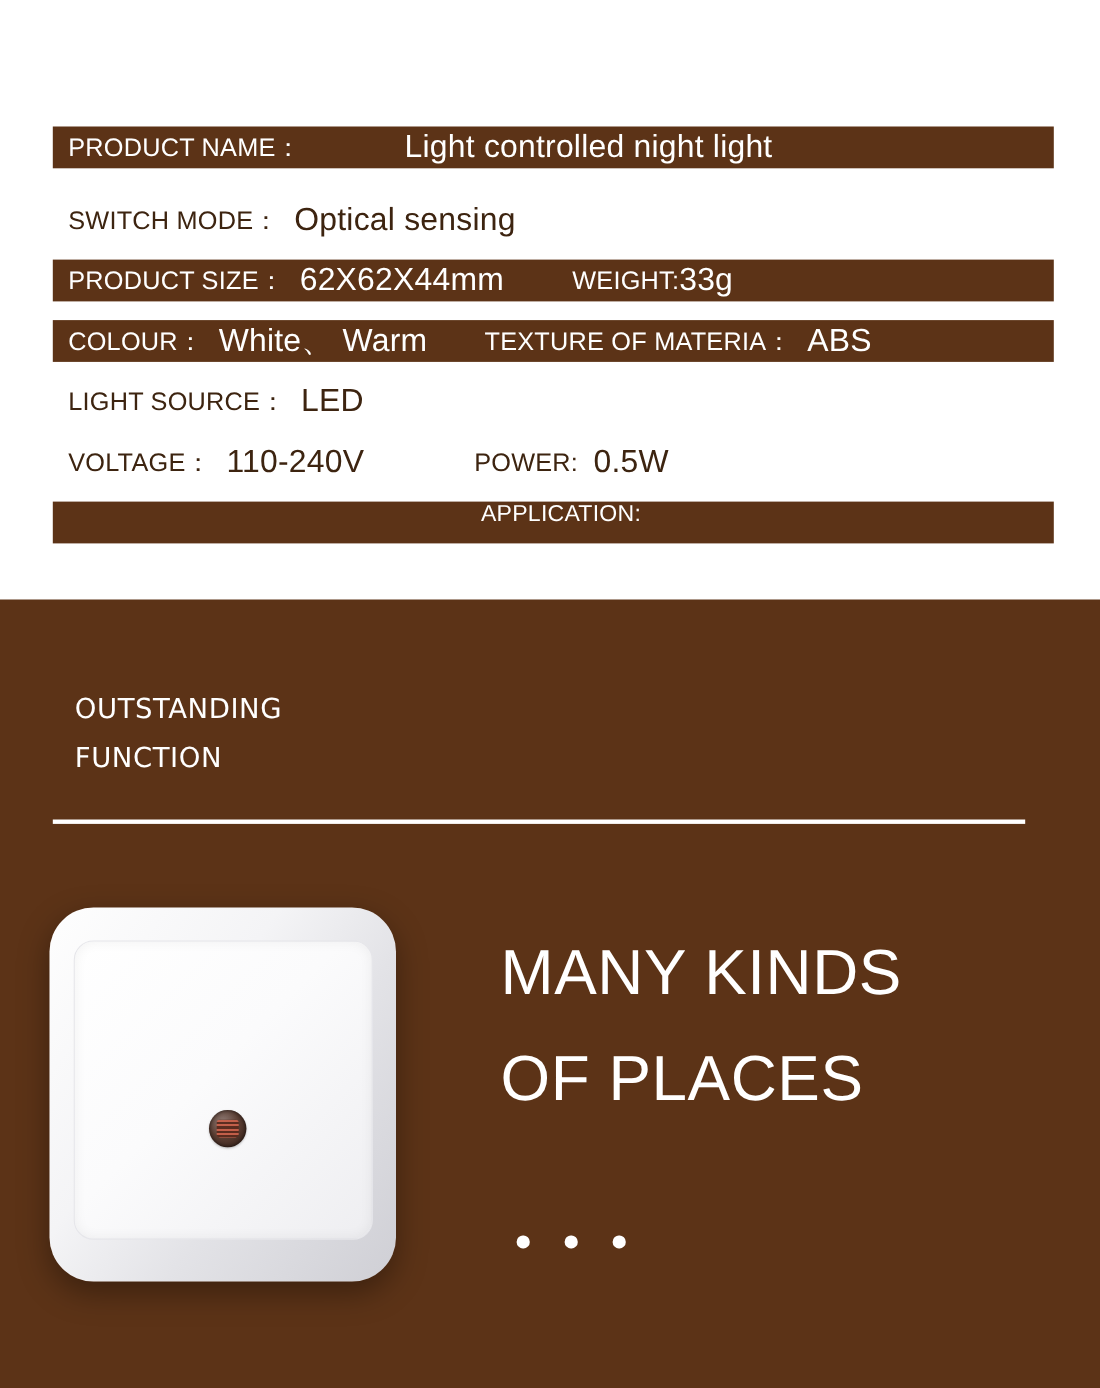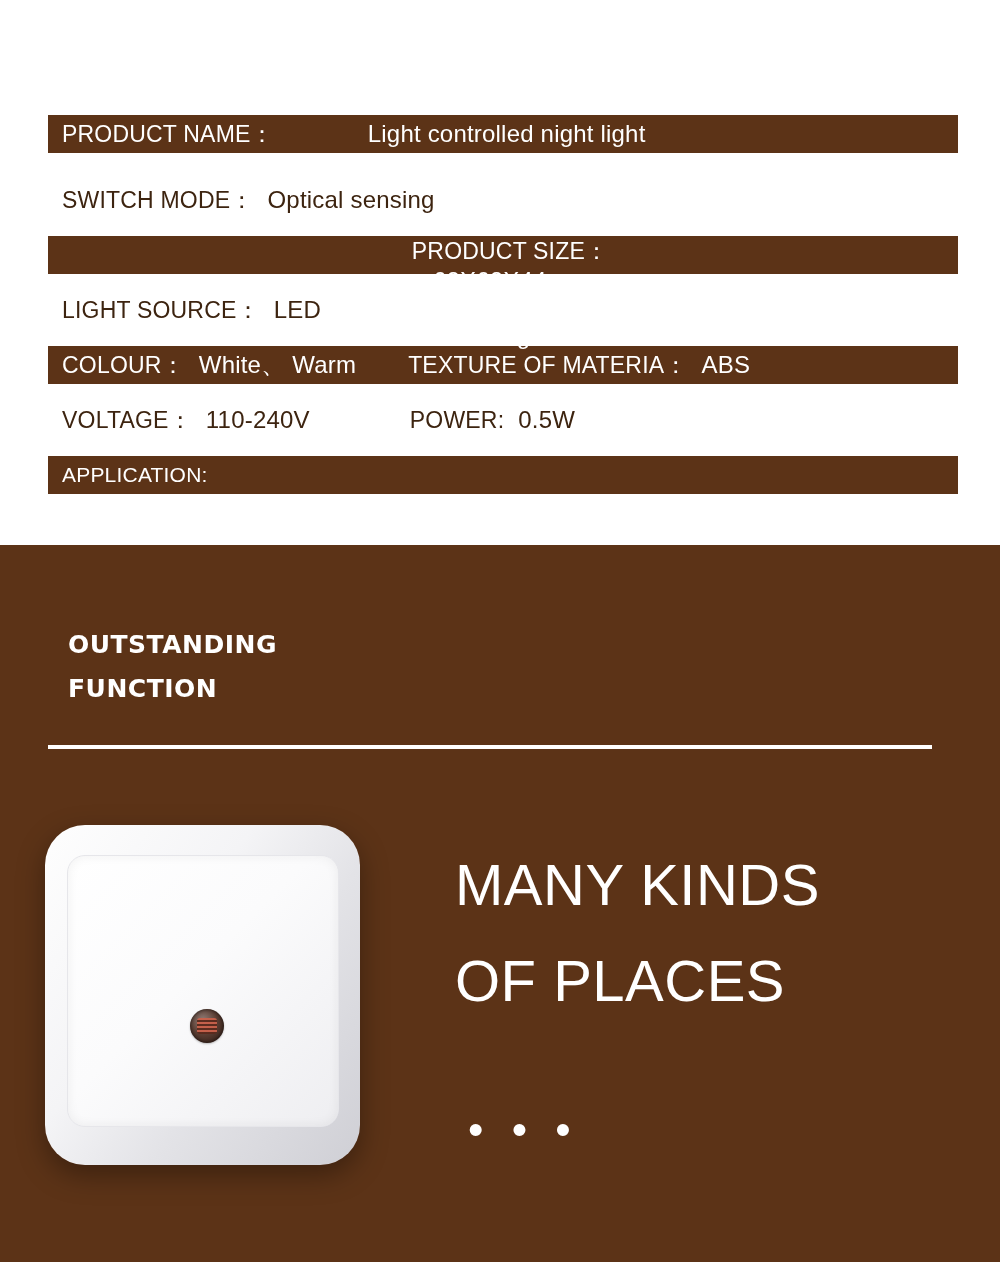--- a/index.html
+++ b/index.html
@@ -47,47 +47,47 @@
     background: #5c3317;
     color: #ffffff;
     padding-left: 14px;
   }
   .spec-row.plain {
     background: transparent;
     color: #3d2410;
     padding-left: 14px;
   }
   .spec-row .label { font-size: 23px; }
-  .spec-row .value { font-size: 24px; }
+  .spec-row .value { font-size: 29px; }
   .spec-row .gap-sm { display: inline-block; width: 14px; }
   .r1 { width: 910px; gap: 40px; }
   .r2 { width: 910px; margin-top: 28px; }
-  .r3 { width: 910px; flex-direction: column; }
+  .r3 { width: 910px; }
   .r4 { width: 910px; }
   .r5 { width: 910px; }
   .r6 { width: 910px; }
-  .r7 { width: 910px; font-size: 21px; }
+  .r7 { width: 910px; font-size: 21px; flex-direction: column; }
   .r7 .label, .r7 .value { font-size: 21px; }
   .spacer-col { display: inline-block; }
 
   
   .brown-section {
     position: absolute;
     left: 0;
     top: 545px;
     width: 1000px;
     height: 717px;
     background: #5c3317;
   }
   .outstanding {
     position: absolute;
     left: 68px;
     top: 78px;
     color: #ffffff;
-    font-weight: bold;
+    font-weight: normal;
     font-size: 25px;
     letter-spacing: 0.5px;
     line-height: 44px;
     font-family: "DejaVu Sans", sans-serif;
   }
   .divider {
     position: absolute;
     left: 48px;
     top: 200px;
     width: 884px;
@@ -194,34 +194,34 @@
 
       <div class="spec-row filled r3">
         <span class="label">PRODUCT SIZE：</span>
         <span class="gap-sm"></span>
         <span class="value">62X62X44mm</span>
         <span class="spacer-col" style="width:62px"></span>
         <span class="label">WEIGHT:</span>
         <span class="value">33g</span>
       </div>
 
-      <div class="spec-row plain r4">
-        <span class="label">LIGHT SOURCE：</span>
-        <span class="gap-sm"></span>
-        <span class="value">LED</span>
-      </div>
-
       <div class="spec-row filled r5">
         <span class="label">COLOUR：</span>
         <span class="gap-sm"></span>
         <span class="value">White、    Warm</span>
         <span class="spacer-col" style="width:52px"></span>
         <span class="label">TEXTURE OF MATERIA：</span>
         <span class="gap-sm"></span>
         <span class="value">ABS</span>
+      </div>
+
+      <div class="spec-row plain r4">
+        <span class="label">LIGHT SOURCE：</span>
+        <span class="gap-sm"></span>
+        <span class="value">LED</span>
       </div>
 
       <div class="spec-row plain r6">
         <span class="label">VOLTAGE：</span>
         <span class="gap-sm"></span>
         <span class="value">110-240V</span>
         <span class="spacer-col" style="width:100px"></span>
         <span class="label">POWER:</span>
         <span class="gap-sm"></span>
         <span class="value">0.5W</span>

